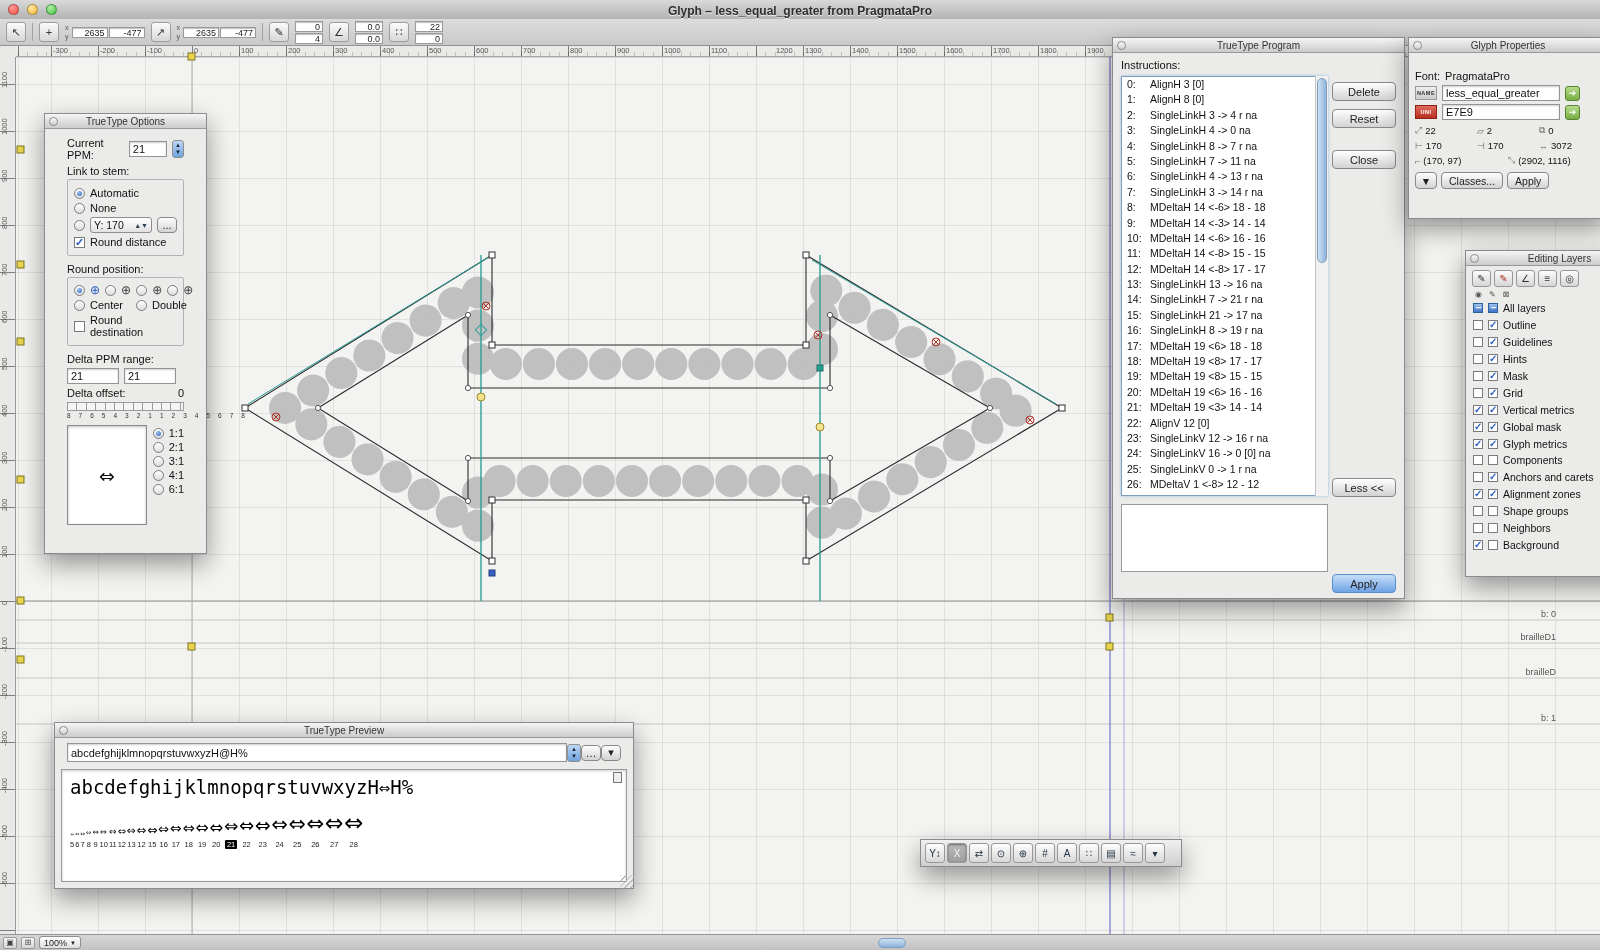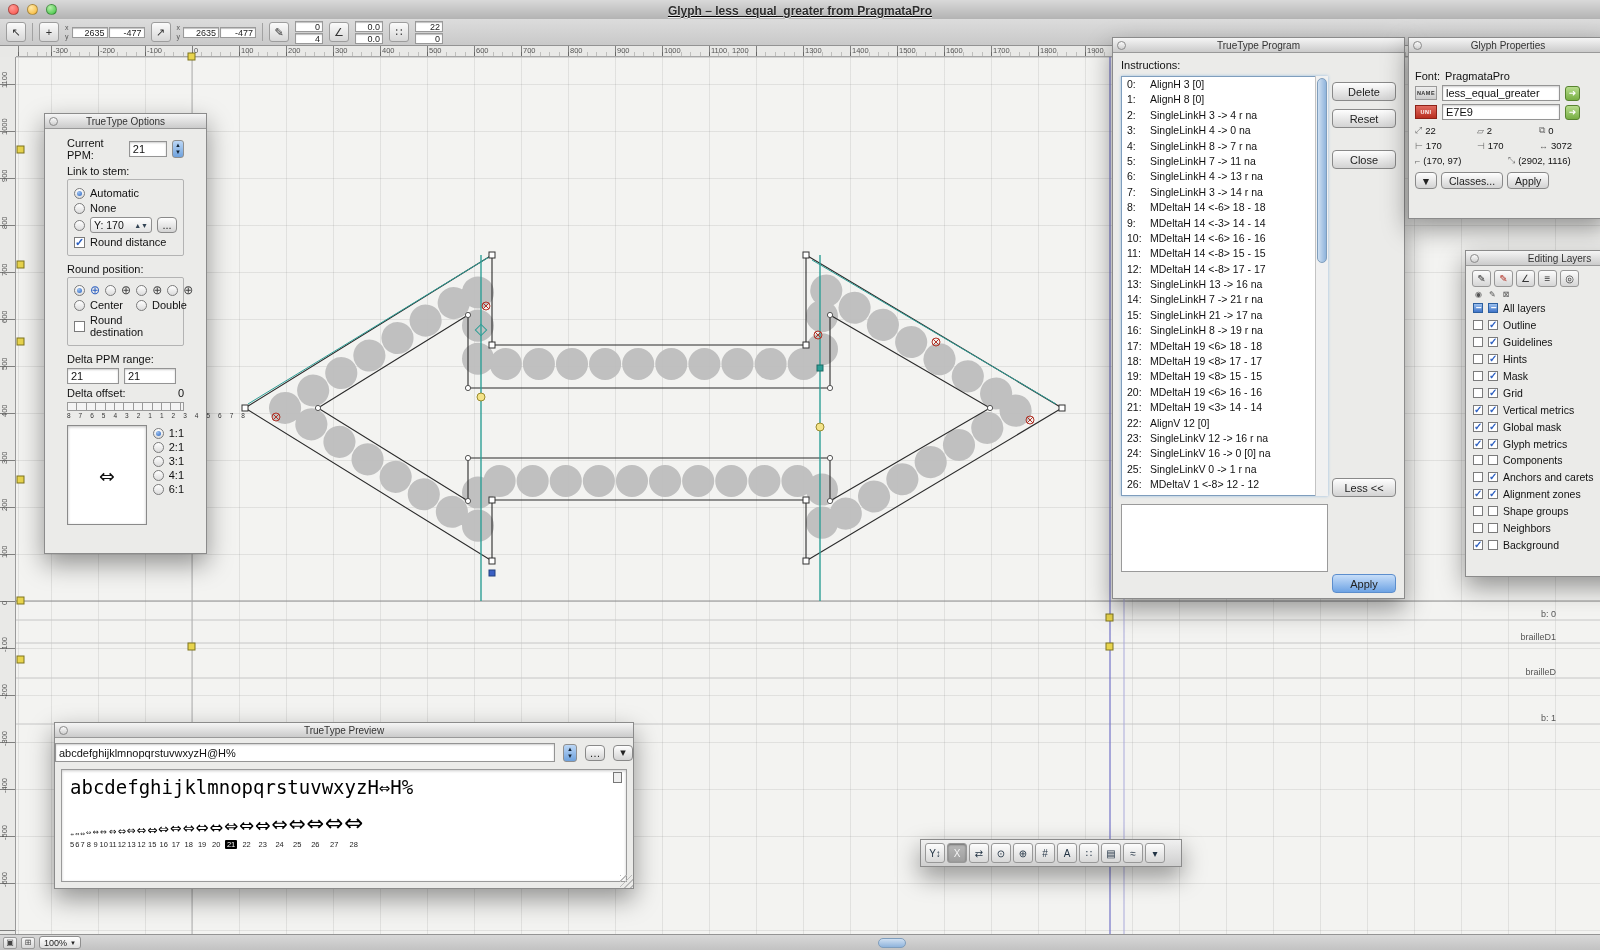--- a/index.html
+++ b/index.html
@@ -3,21 +3,21 @@
 <meta charset="utf-8">
 <style>
   * { margin:0; padding:0; box-sizing:border-box; }
   html,body { width:1600px; height:950px; overflow:hidden;
     font-family:"Liberation Sans", sans-serif; background:#e8e8e6; }
   .win { position:relative; width:1600px; height:950px; }
 
   
   .titlebar { position:absolute; top:0; left:0; right:0; height:23px;
     background:linear-gradient(#d9d9d9,#adadad); border-bottom:1px solid #6f6f6f;
-    display:flex; align-items:center; justify-content:center;text-decoration:underline; }
+    display:flex; align-items:center; justify-content:center; }
   .lights { position:absolute; left:8px; top:4px; display:flex; gap:8px; }
   .light { width:11px; height:11px; border-radius:50%; border:1px solid rgba(0,0,0,.3); }
   .light.red { background:radial-gradient(circle at 35% 30%, #ff9a95,#f95148); }
   .light.yellow { background:radial-gradient(circle at 35% 30%, #ffe9a8,#f6b42e); }
   .light.green { background:radial-gradient(circle at 35% 30%, #b5f0a8,#39c13e); }
   .title-text { font-size:12px; font-weight:bold; color:#2d2d2d; text-shadow:0 1px 0 #eee; }
 
   
   .toolbar { position:absolute; top:19px; left:0; right:0; height:27px;
     background:linear-gradient(#dcdcdc,#c9c9c9); border-bottom:1px solid #939393;
@@ -154,21 +154,21 @@
   .layer-label { font-size:10.5px; }
   .cb { width:10px; height:10px; border:1px solid #7b7b7b; background:#fff; position:relative; flex:none; }
   .cb.on::after { content:'✓'; position:absolute; left:0; top:-2px; color:#2c5fc0;
     font-size:10px; font-weight:bold; }
   .cb.minus { background:linear-gradient(#9cc1ef,#3f74c9); border-color:#2c5fa0; }
   .cb.minus::after { content:'−'; position:absolute; left:2px; top:-2px; color:#fff;
     font-size:10px; font-weight:bold; }
 
   
   #tt-preview { left:54px; top:722px; width:580px; height:167px; }
-  #tt-preview .controls { display:flex; gap:8px; padding:5px 0 3px; align-items:center; }
+  #tt-preview .controls { display:flex; gap:0; padding:5px 12px 3px; align-items:center; }
   #tt-preview input { flex:1; height:19px; }
   .pv-area { position:absolute; left:6px; right:6px; top:46px; bottom:6px;
     background:#fff; border:1px solid #9a9a9a; box-shadow:inset 0 1px 3px rgba(0,0,0,.2);
     overflow:hidden; padding:6px 8px; }
   .pv-line { font-family:"DejaVu Sans Mono",monospace; font-size:19px; color:#000; white-space:nowrap; }
   .wf-row { display:flex; align-items:flex-end; margin-top:8px; }
   .wf-cell { display:inline-flex; flex-direction:column; align-items:center;
     justify-content:flex-end; margin-right:1px; }
   .wf-glyph { font-family:"DejaVu Sans Mono",monospace; color:#000; line-height:1; }
   .wf-num { font-size:7.5px; color:#222; margin-top:3px; }
@@ -267,21 +267,21 @@
       <span class="rnum" style="left: 272px;">200</span>
       <span class="rnum" style="left: 319px;">300</span>
       <span class="rnum" style="left: 366px;">400</span>
       <span class="rnum" style="left: 413px;">500</span>
       <span class="rnum" style="left: 460px;">600</span>
       <span class="rnum" style="left: 507px;">700</span>
       <span class="rnum" style="left: 554px;">800</span>
       <span class="rnum" style="left: 601px;">900</span>
       <span class="rnum" style="left: 648px;">1000</span>
       <span class="rnum" style="left: 695px;">1100</span>
-      <span class="rnum" style="left: 716px; text-align: center;">1200</span>
+      <span class="rnum" style="left: 760px; text-align: center;">1200</span>
       <span class="rnum" style="left: 789px;">1300</span>
       <span class="rnum" style="left: 836px;">1400</span>
       <span class="rnum" style="left: 883px;">1500</span>
       <span class="rnum" style="left: 930px;">1600</span>
       <span class="rnum" style="left: 977px;">1700</span>
       <span class="rnum" style="left: 1024px;">1800</span>
       <span class="rnum" style="left: 1071px;">1900</span>
       <span class="rnum" style="left: 1118px;">2000</span>
       <span class="rnum" style="left: 1165px;">2100</span>
       <span class="rnum" style="left: 1212px;">2200</span>

